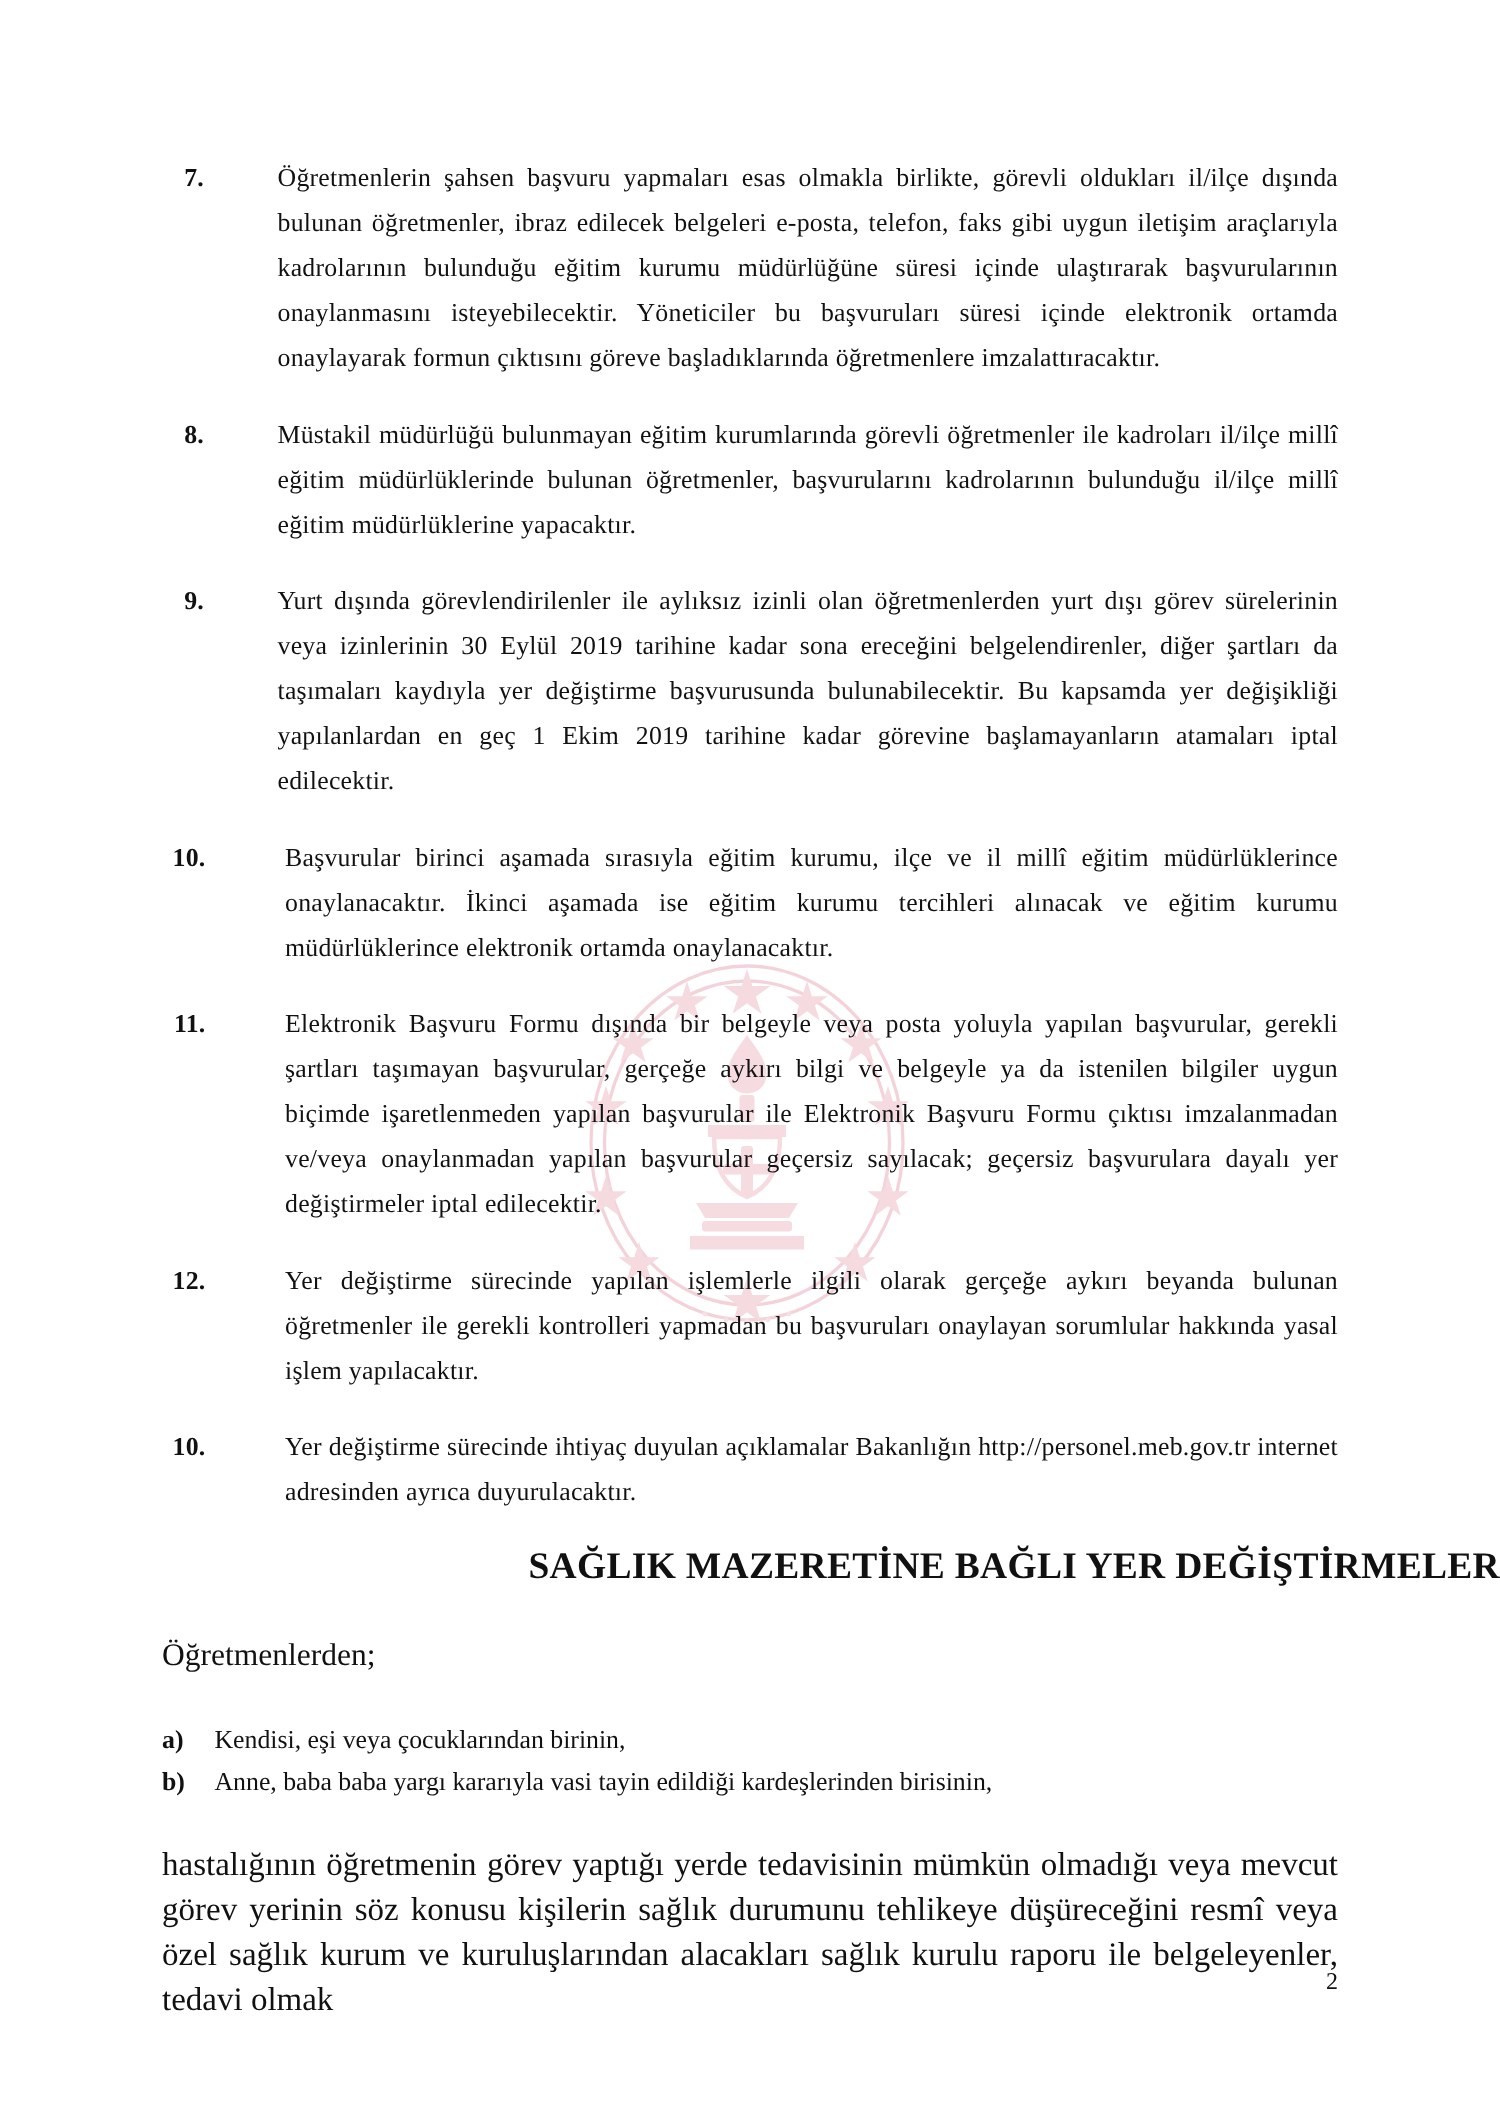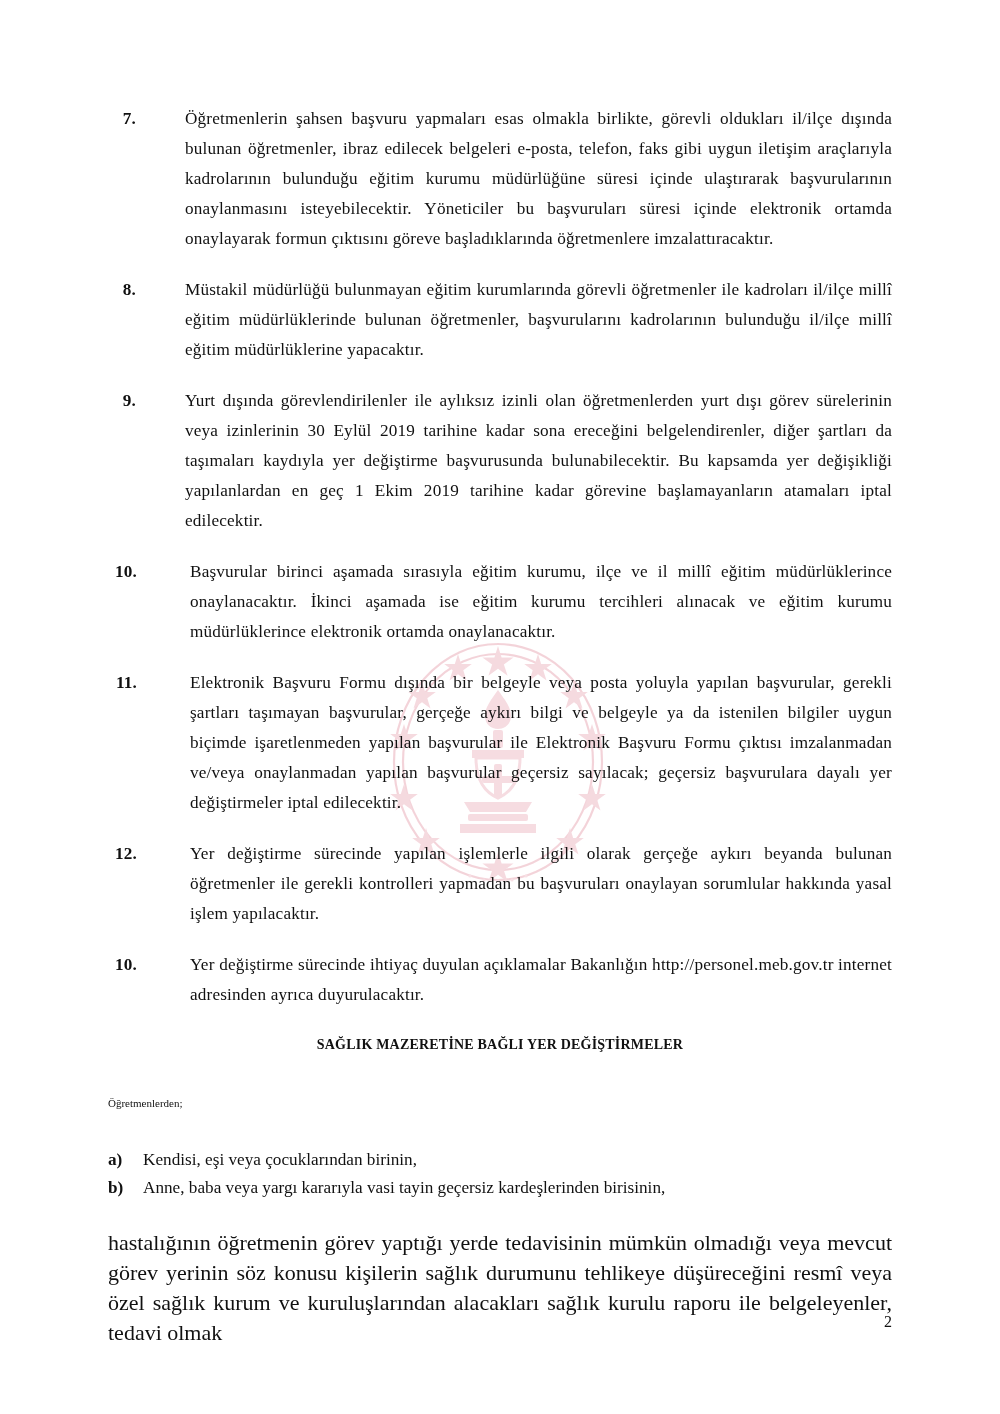--- a/index.html
+++ b/index.html
@@ -71,34 +71,34 @@
   
   .num-item.indent-wide { padding-left: 42px; }
   .num-item.indent-wide > .marker { width: 29px; }
 
   
   .section-heading {
     position: absolute;
     left: 0;
     top: 1032px;
     width: 1000px;
-    text-align: center;
+    text-align: right;
     font-weight: bold;
-    font-size: 14px;
+    font-size: 25px;
     line-height: 26px;
     letter-spacing: 0.2px;
   }
 
   
   .intro-line {
     position: absolute;
     left: 108px;
     top: 1088px;
     width: 784px;
-    font-size: 11px;
+    font-size: 21px;
     line-height: 30px;
   }
 
   
   .letter-list {
     position: absolute;
     left: 108px;
     top: 1146px;
     width: 784px;
   }
@@ -238,21 +238,21 @@
 
   <div class="intro-line">Öğretmenlerden;</div>
 
   <div class="letter-list">
     <div class="letter-item">
       <span class="marker">a)</span>
       <span class="body">Kendisi, eşi veya çocuklarından birinin,</span>
     </div>
     <div class="letter-item">
       <span class="marker">b)</span>
-      <span class="body">Anne, baba veya yargı kararıyla vasi tayin geçersiz kardeşlerinden birisinin,</span>
+      <span class="body">Anne, baba baba yargı kararıyla vasi tayin edildiği kardeşlerinden birisinin,</span>
     </div>
   </div>
 
   <div class="closing-par">hastalığının öğretmenin görev yaptığı yerde tedavisinin mümkün olmadığı veya mevcut görev yerinin söz konusu kişilerin sağlık durumunu tehlikeye düşüreceğini resmî veya özel sağlık kurum ve kuruluşlarından alacakları sağlık kurulu raporu ile belgeleyenler, tedavi olmak</div>
 
   <div class="page-number">2</div>
 
 </div>
 
 </body></html>

